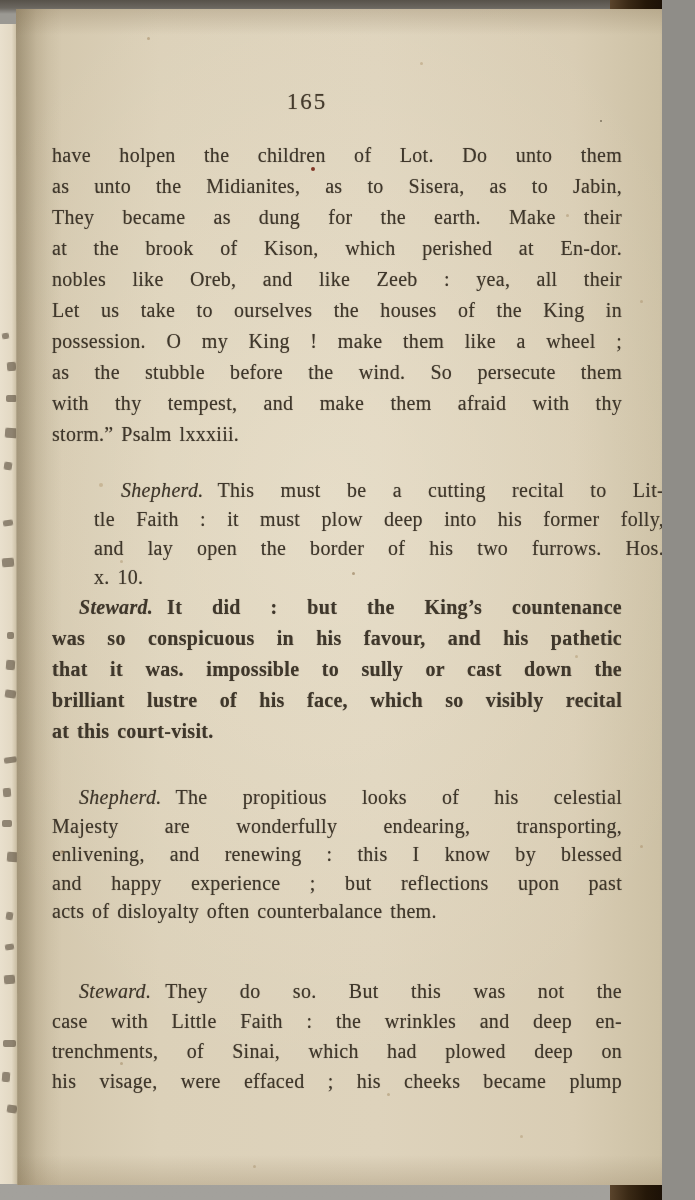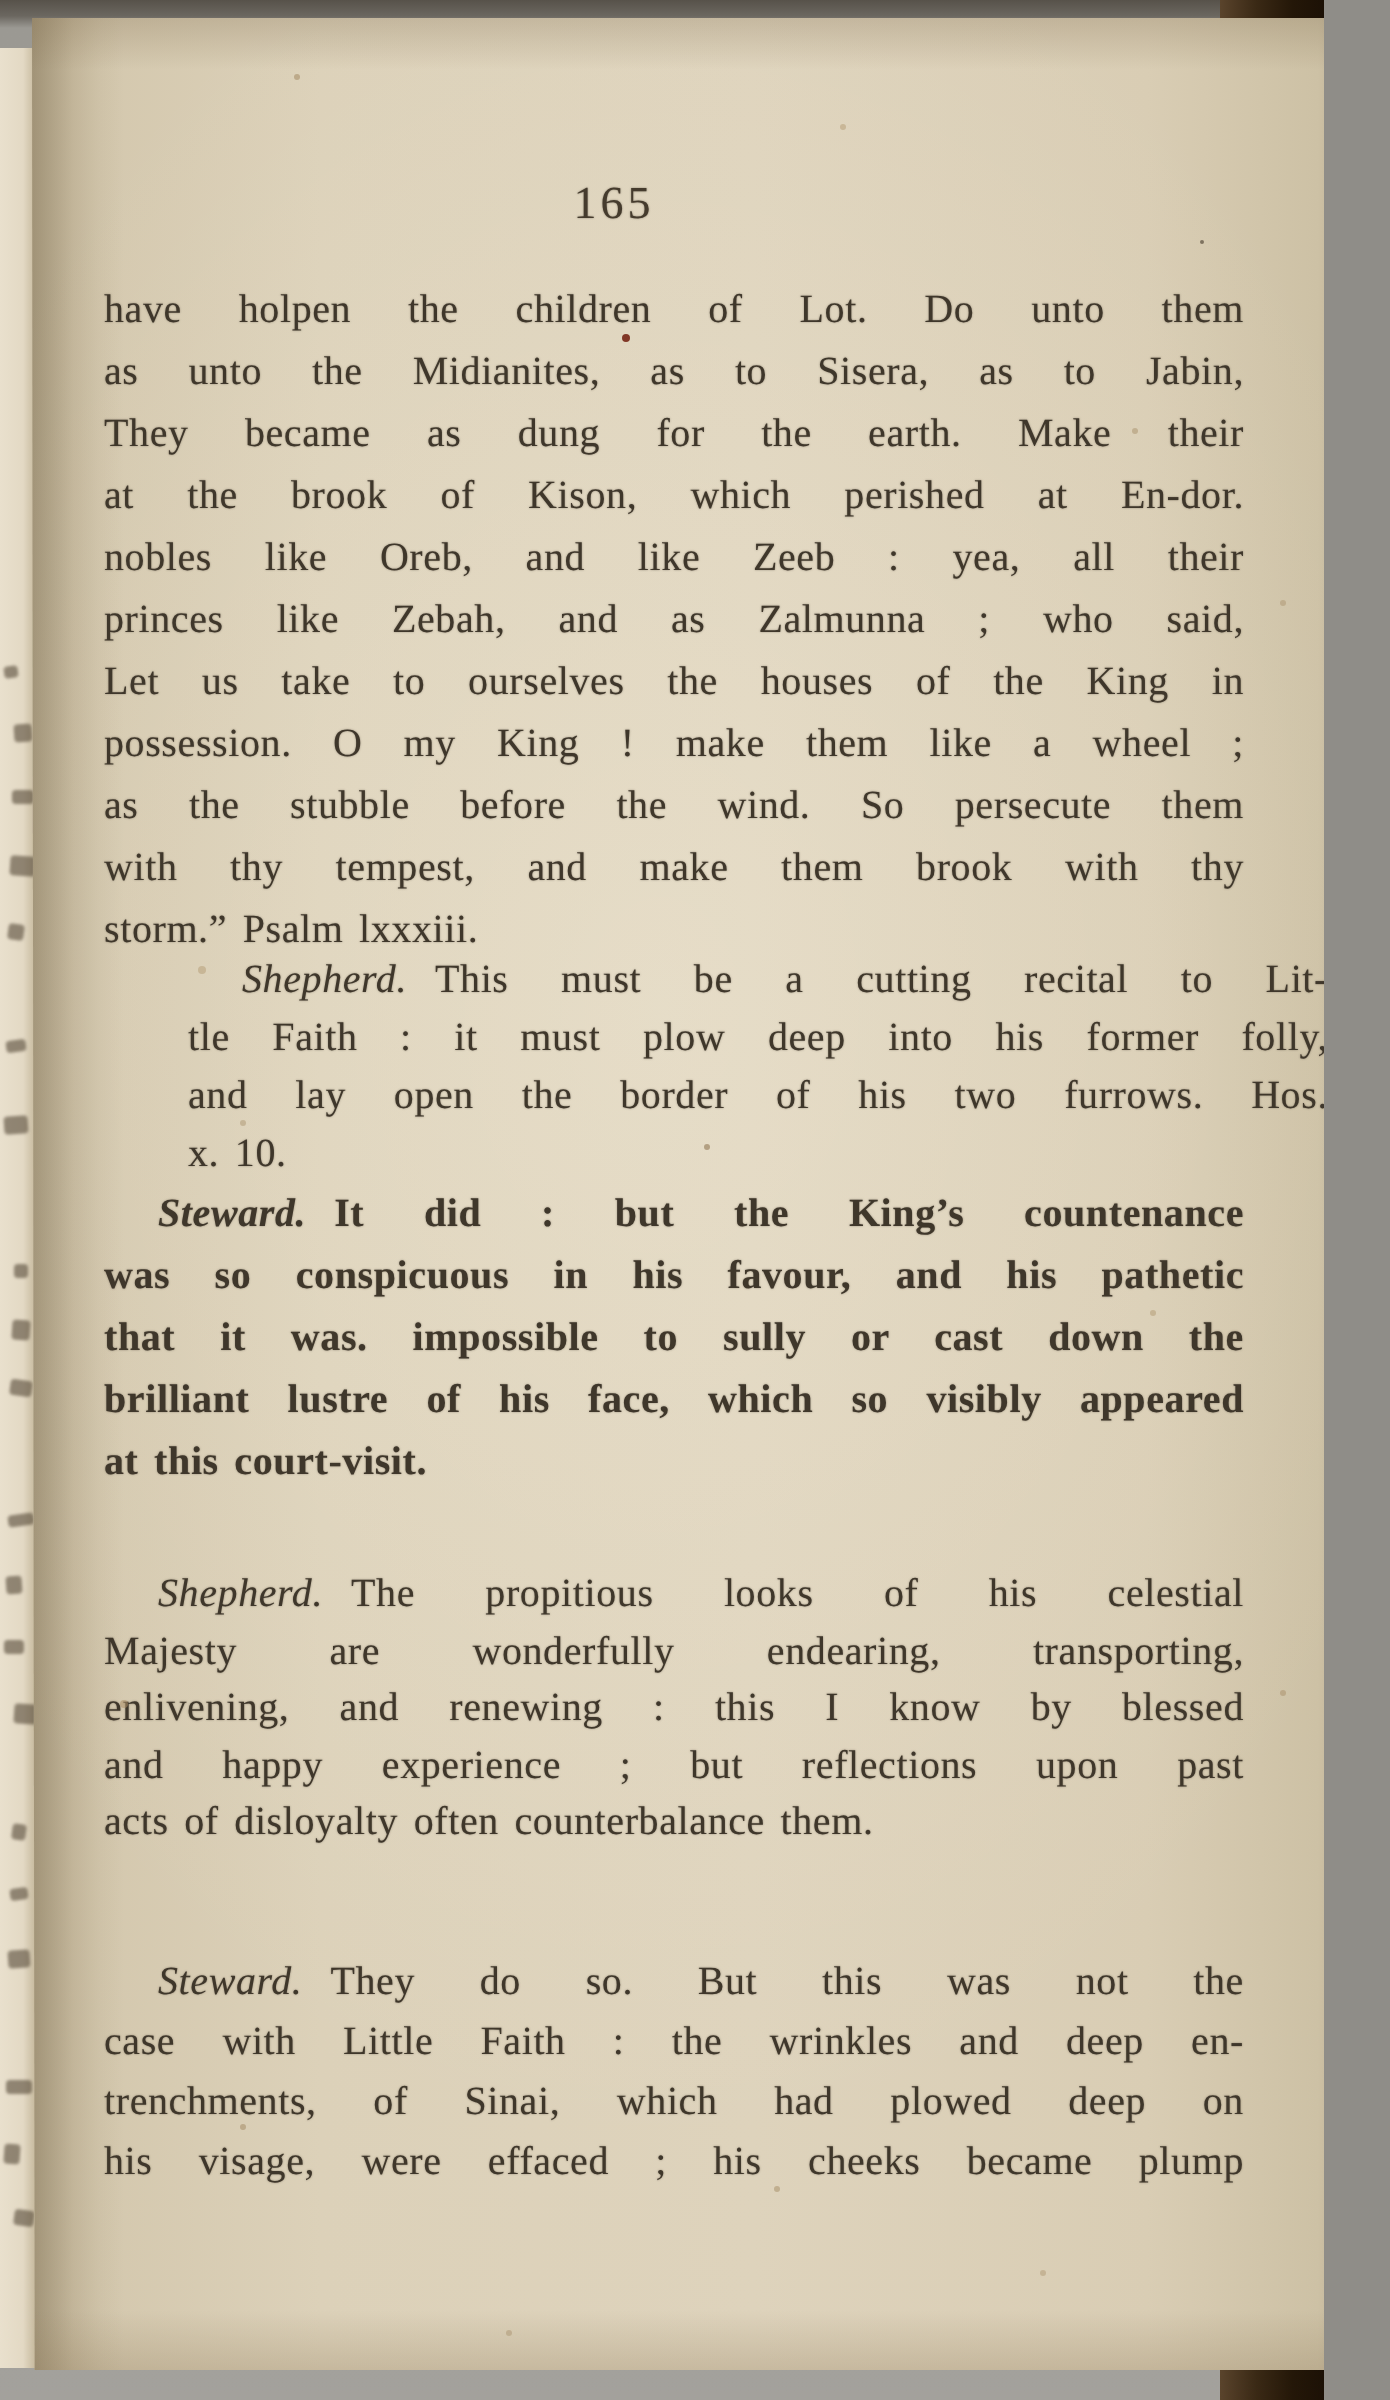--- a/index.html
+++ b/index.html
@@ -99,38 +99,37 @@
 
   <div class="page-number">165</div>
 
   <div class="text-block" id="text-block">
       <div class="paragraph" style="top: 140px; line-height: 31px;">
         <div class="tline">have holpen the children of Lot.  Do unto them</div>
         <div class="tline">as unto the Midianites, as to Sisera, as to Jabin,</div>
         <div class="tline">They became as dung for the earth.  Make their</div>
         <div class="tline">at the brook of Kison, which perished at En-dor.</div>
         <div class="tline">nobles like Oreb, and like Zeeb : yea, all their</div>
-        <div class="tline">princes like Zebah, and as Zalmunna ; who said,</div>
         <div class="tline">Let us take to ourselves the houses of the King in</div>
         <div class="tline">possession.  O my King !  make them like a wheel ;</div>
         <div class="tline">as the stubble before the wind.  So persecute them</div>
-        <div class="tline">with thy tempest, and make them brook with thy</div>
+        <div class="tline">with thy tempest, and make them afraid with thy</div>
         <div class="tline last">storm.”   Psalm lxxxiii.</div>
       </div>
       <div class="paragraph" style="top: 476px; line-height: 29px; margin-left: 42px;">
         <div class="tline first-indent"><span class="speaker">Shepherd.</span>This must be a cutting recital to Lit-</div>
         <div class="tline">tle Faith :  it must plow deep into his former folly,</div>
         <div class="tline">and lay open the border of his two furrows. Hos.</div>
         <div class="tline last">x. 10.</div>
       </div>
       <div class="paragraph" style="top: 592px; line-height: 31px; font-weight: bold;">
         <div class="tline first-indent"><span class="speaker">Steward.</span>It did :  but the King’s countenance</div>
         <div class="tline">was so conspicuous in his favour, and his pathetic</div>
         <div class="tline">that it was. impossible to sully or cast down the</div>
-        <div class="tline">brilliant lustre of his face, which so visibly appeared</div>
+        <div class="tline">brilliant lustre of his face, which so visibly recital</div>
         <div class="tline last">at this court-visit.</div>
       </div>
       <div class="paragraph" style="top: 783px; line-height: 28.5px;">
         <div class="tline first-indent"><span class="speaker">Shepherd.</span>The propitious looks of his celestial</div>
         <div class="tline">Majesty are wonderfully endearing, transporting,</div>
         <div class="tline">enlivening, and renewing :  this I know by blessed</div>
         <div class="tline">and happy experience ;  but reflections upon past</div>
         <div class="tline last">acts of disloyalty often counterbalance them.</div>
       </div>
       <div class="paragraph" style="top: 976px; line-height: 30px;">

